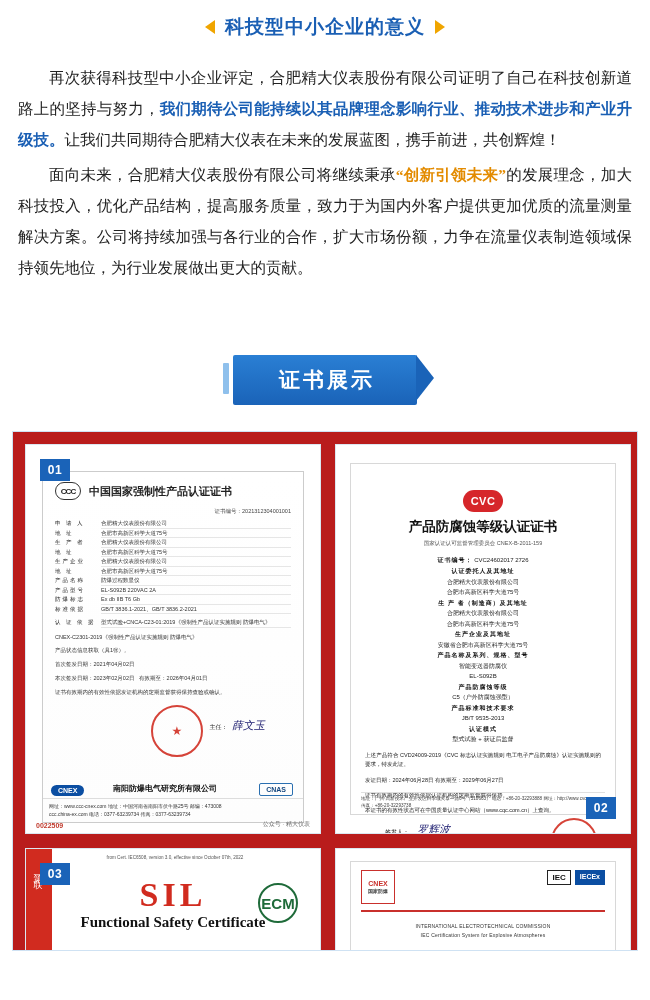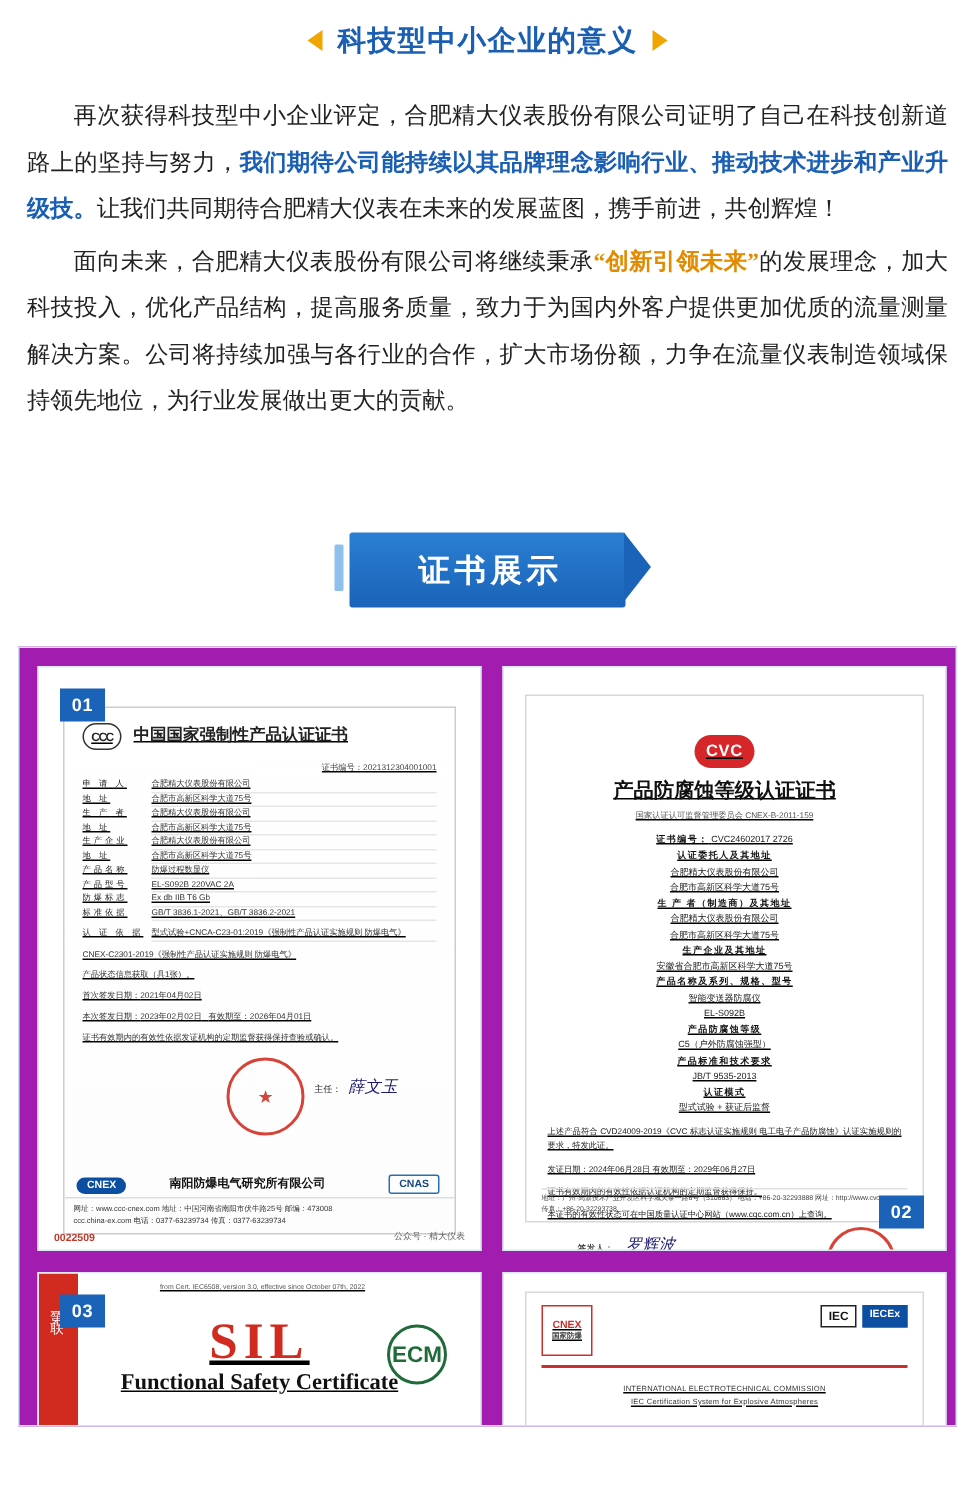--- a/index.html
+++ b/index.html
@@ -89,26 +89,25 @@
     width: 6px;
     height: 31px;
     background: #8fc0ec;
     border-radius: 1px;
   }
 
   
   .gallery {
     position: relative;
     margin: 26px 12px 0 12px;
-    background: #a21caf;
+    background: #b91c1c;
     border: 1px solid #cfe2f3;
     padding: 12px;
     height: 520px;
     overflow: hidden;
-    text-decoration: underline;
   }
   .grid {
     display: grid;
     grid-template-columns: 296px 296px;
     grid-template-rows: 390px 300px;
     gap: 14px;
   }
   .cert {
     position: relative;
     background: #ffffff;
@@ -134,21 +133,21 @@
   
   .c1 { padding: 26px 16px 10px 16px; }
   .c1 .inner {
     border: 1px solid #cccccc;
     height: 100%;
     padding: 10px 12px;
     position: relative;
     background:
       linear-gradient(180deg,#ffffff 0%, #fdfdfd 100%);
   }
-  .c1 .hdr { display: flex; gap: 8px; margin-bottom: 8px; }
+  .c1 .hdr { display: flex; align-items: center; gap: 8px; margin-bottom: 8px; }
   .ccc-mark {
     width: 26px; height: 18px;
     border: 1.5px solid #333;
     border-radius: 9px/9px;
     font-size: 8px; font-weight: bold;
     display: flex; align-items: center; justify-content: center;
     color: #222;
     letter-spacing: -1px;
   }
   .c1 .hdr .t { font-size: 11px; font-weight: bold; color: #222; font-family: "Liberation Serif", serif; }

